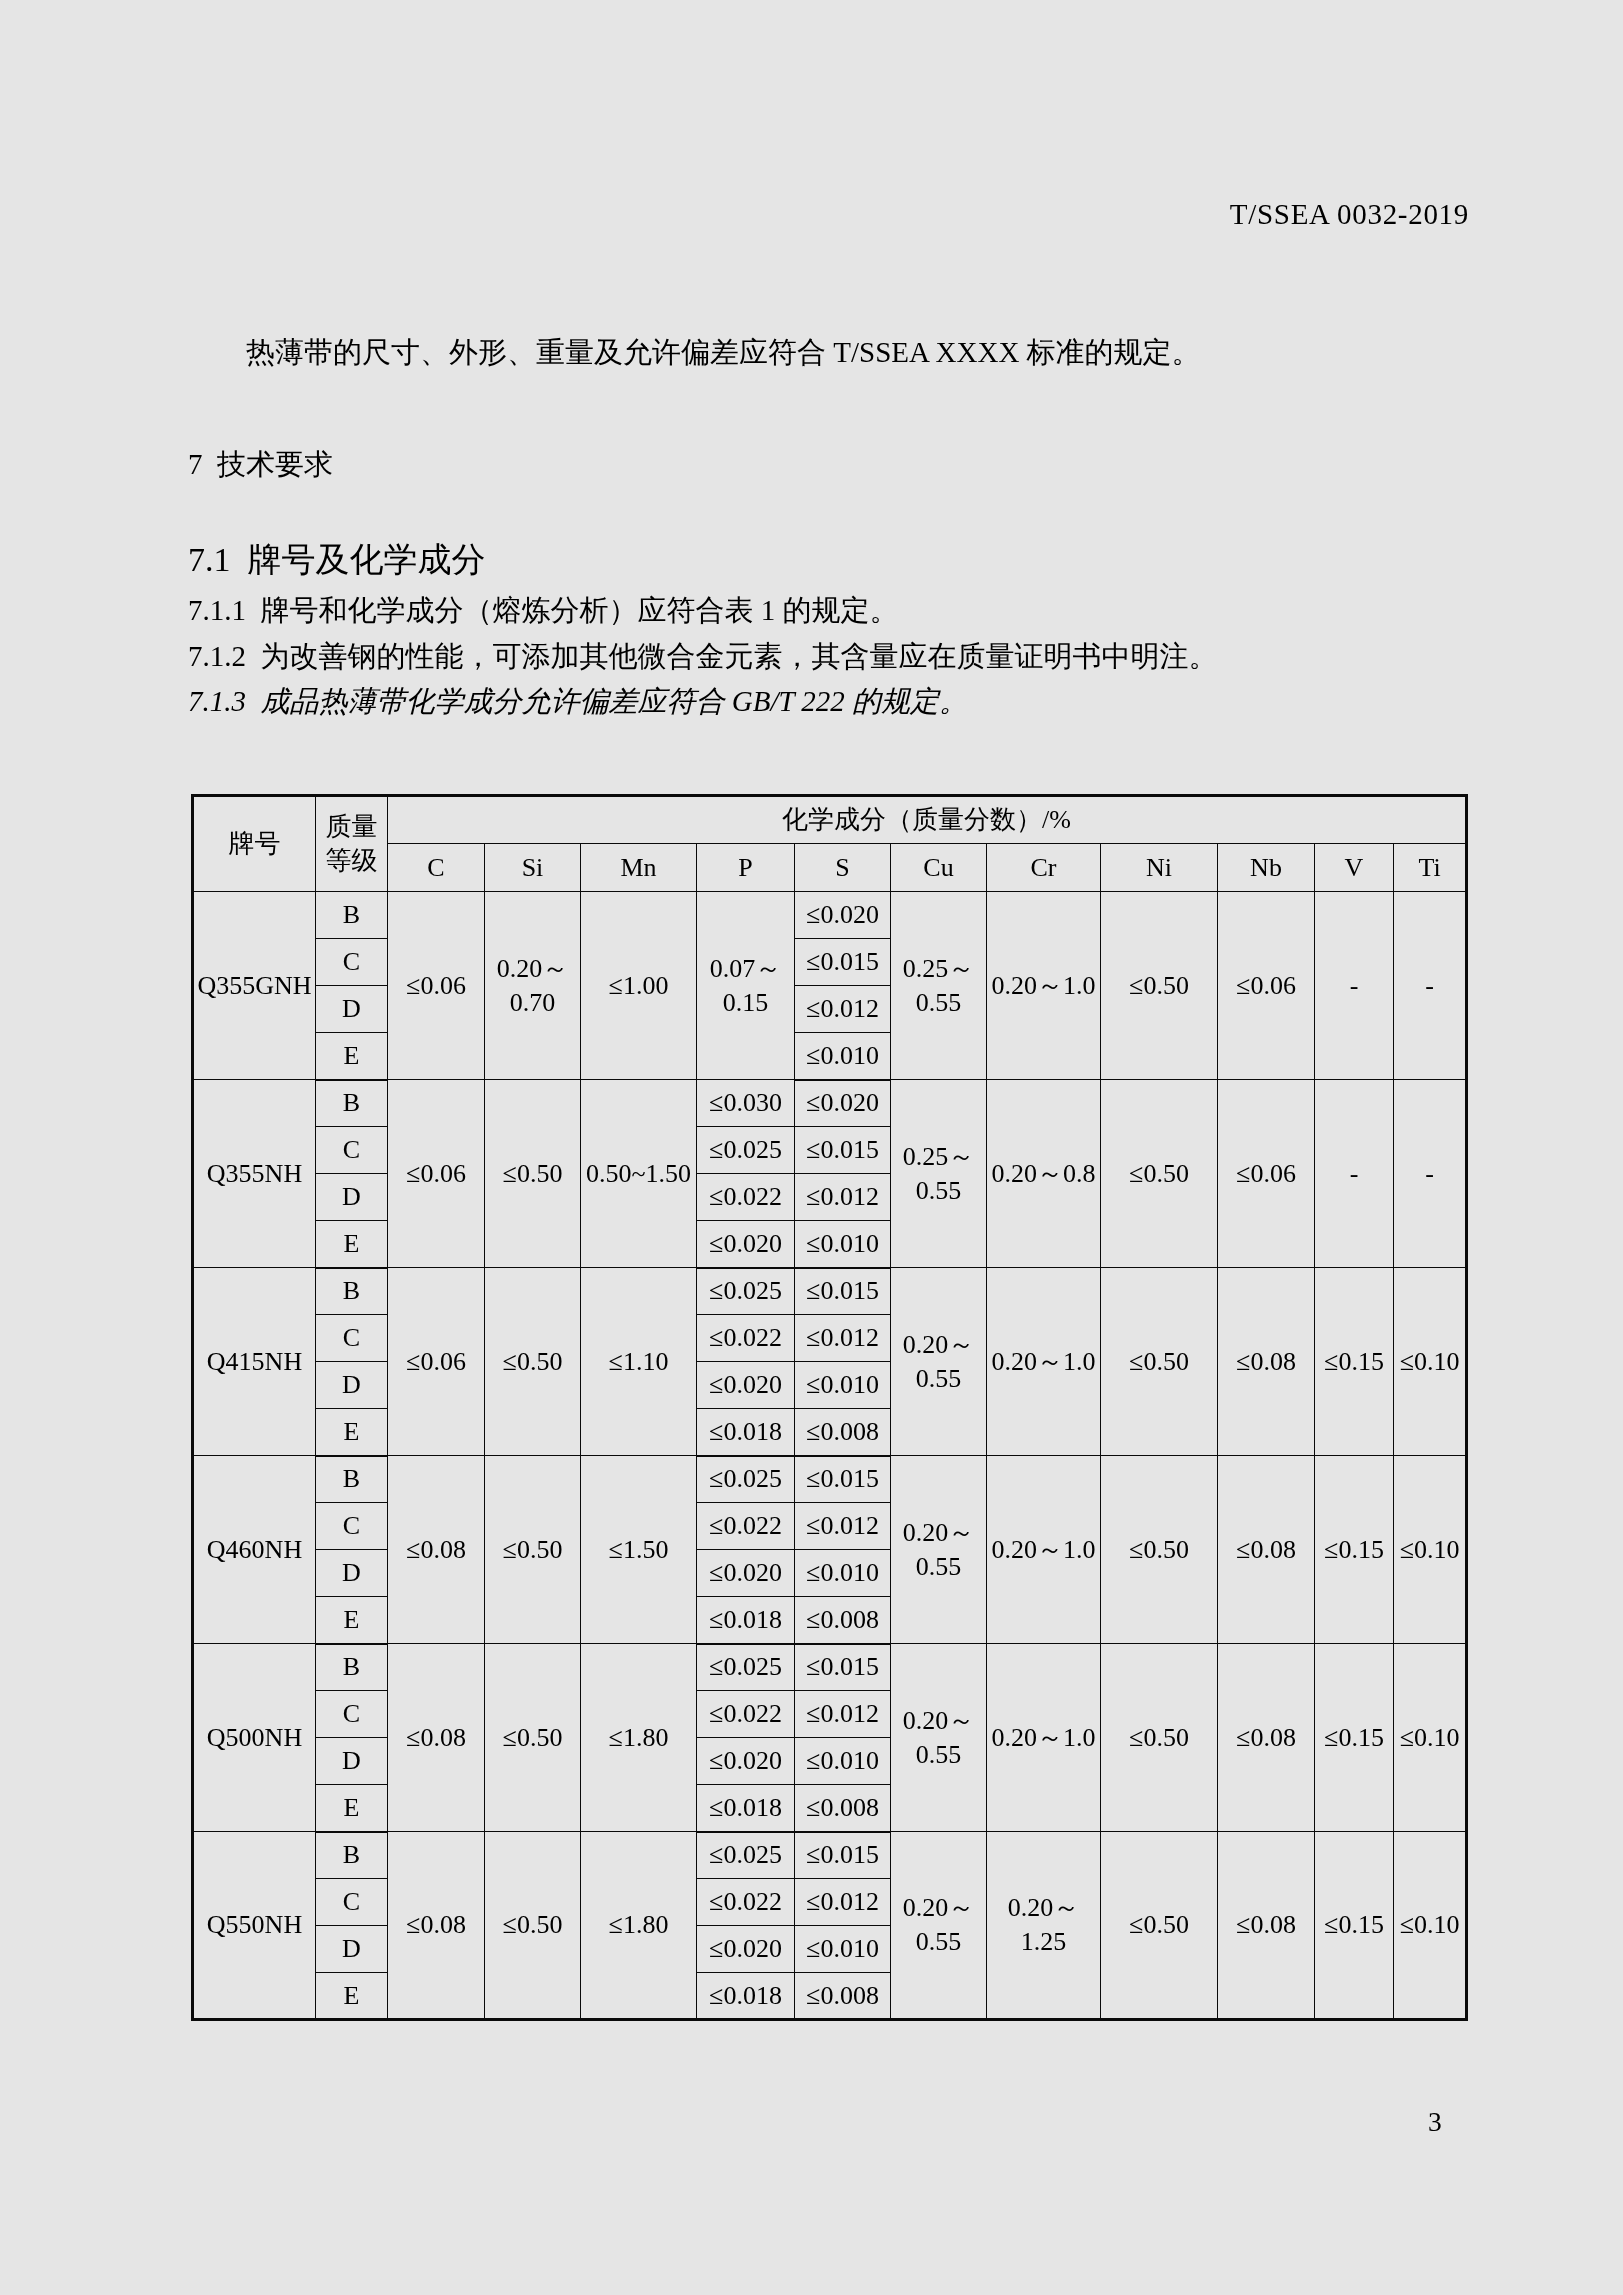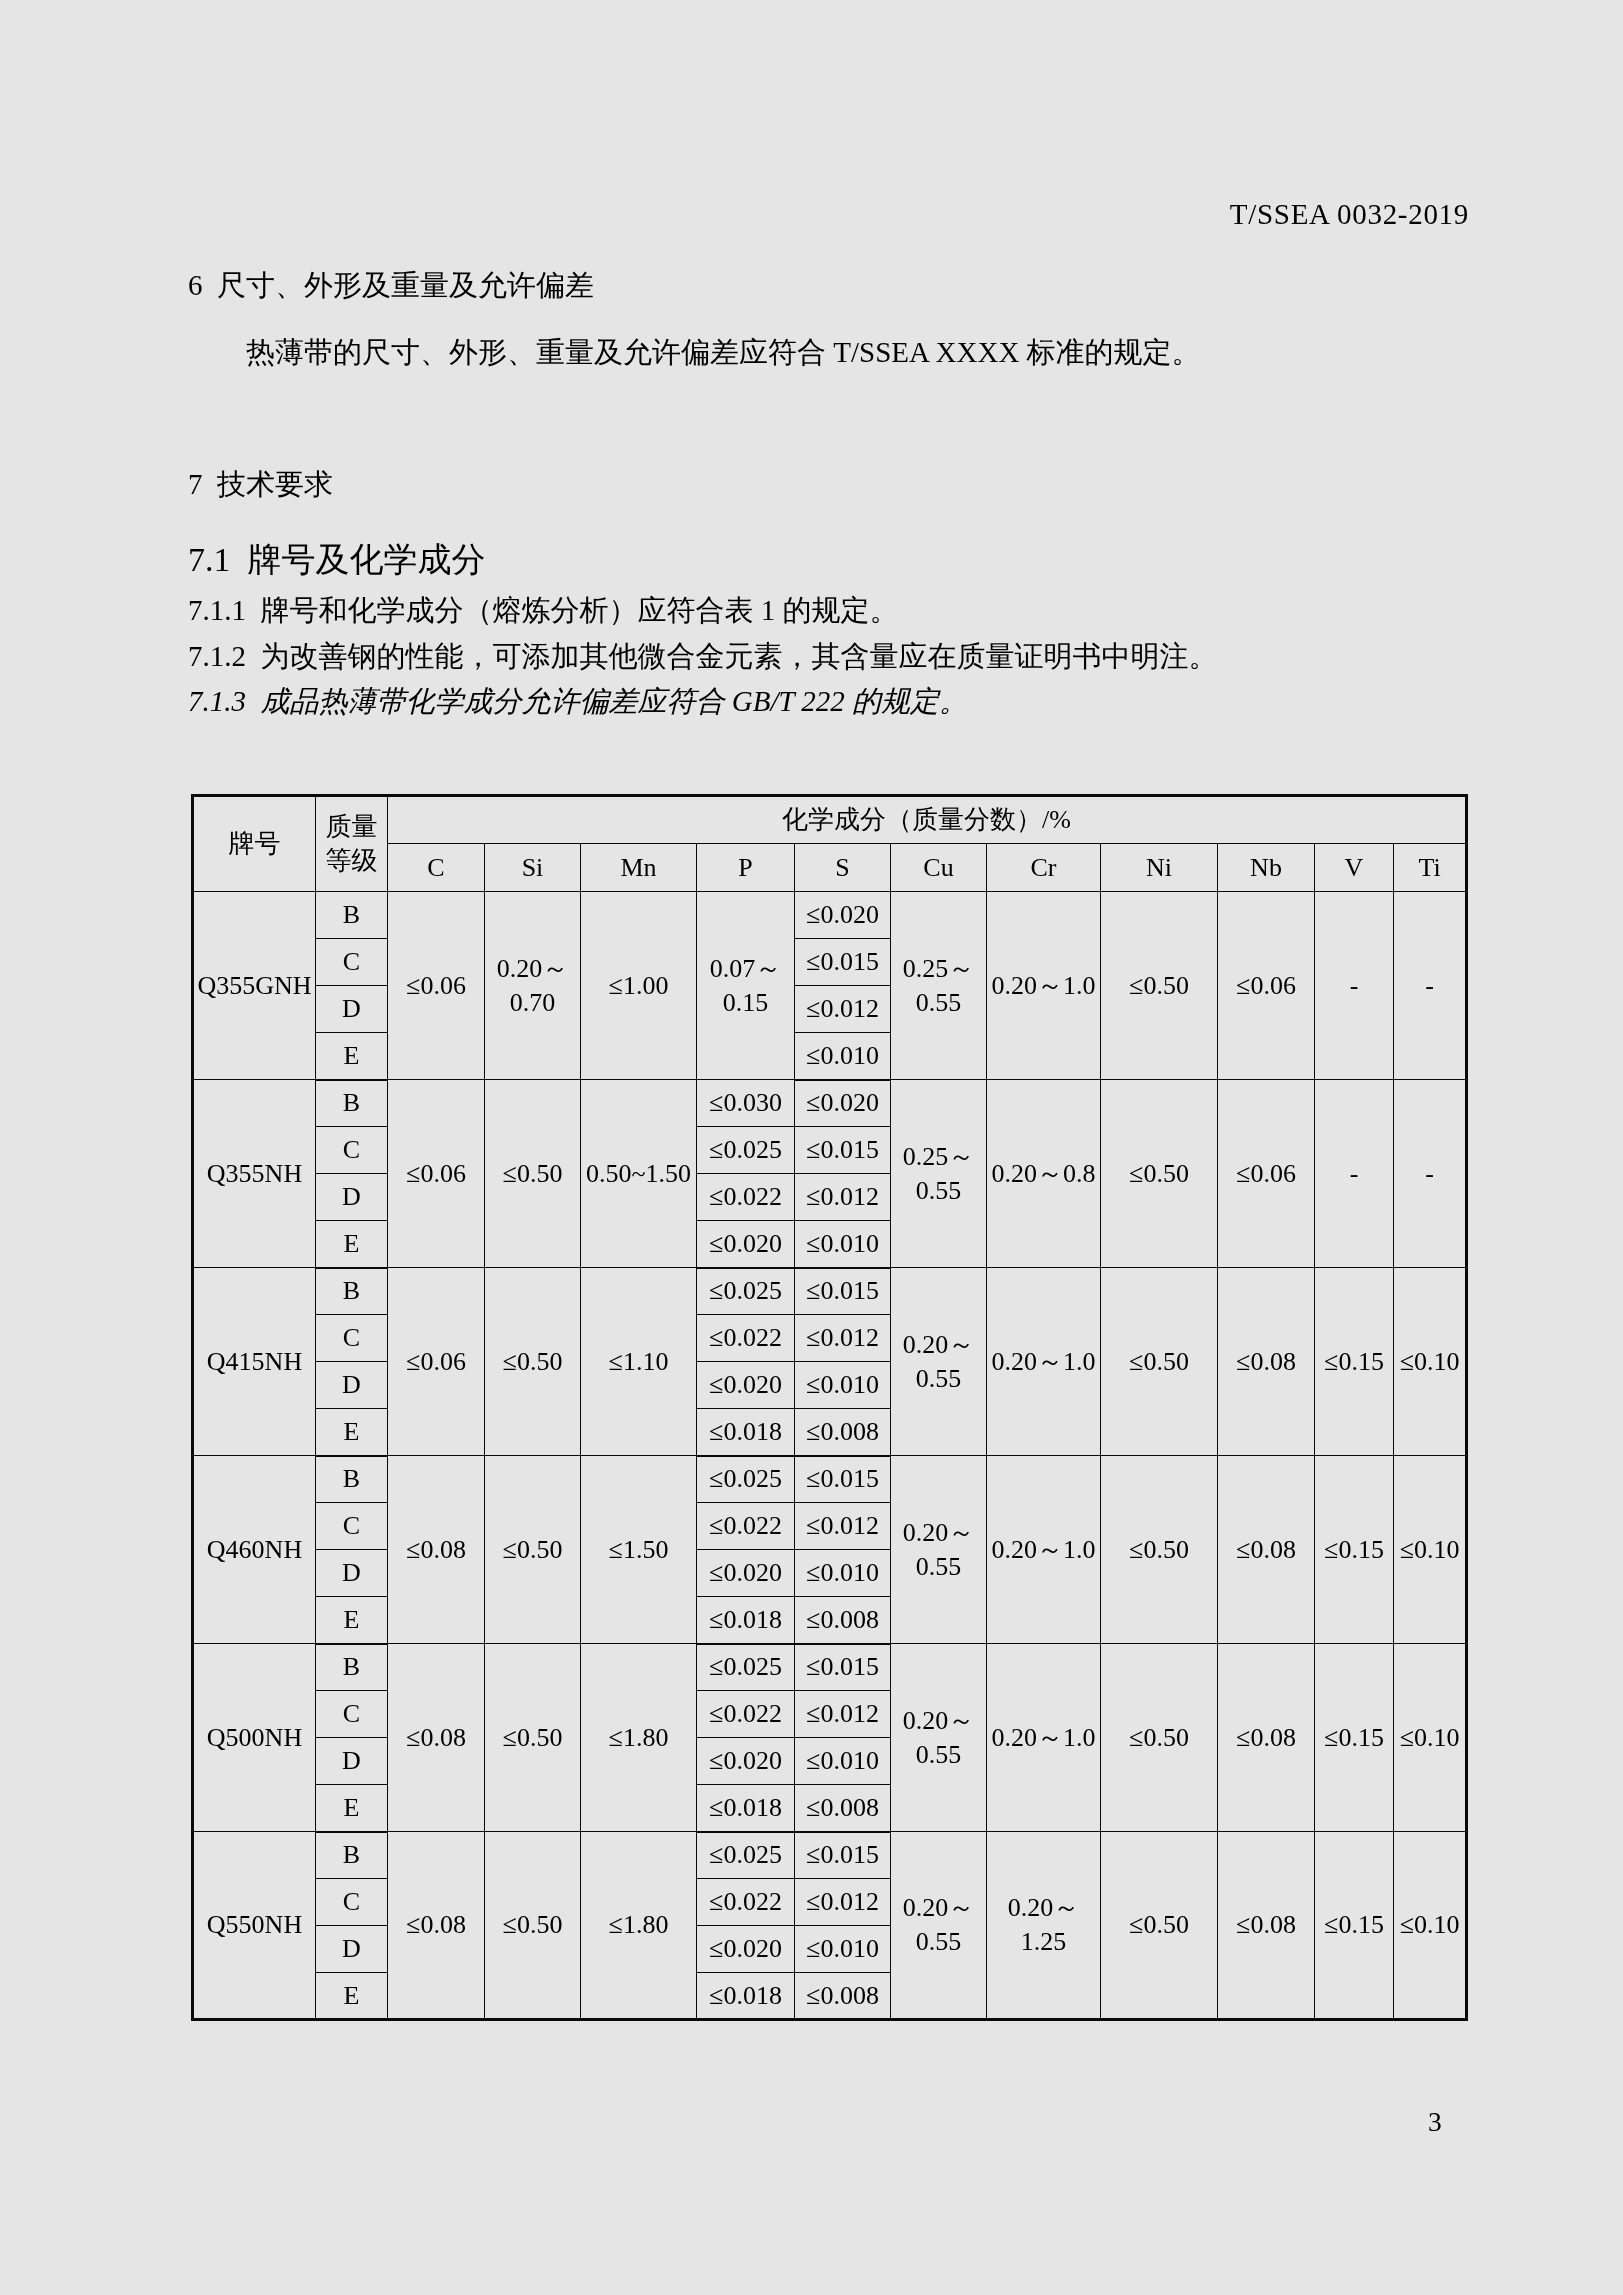--- a/index.html
+++ b/index.html
@@ -8,21 +8,21 @@
     width:1623px;height:2295px;
     background:#e5e5e5;
     font-family:"Liberation Serif","DejaVu Serif",serif;
     color:#000;
     overflow:hidden;
   }
   .abs{position:absolute;white-space:pre;}
   .doc-code{top:198px;right:154px;font-size:29px;letter-spacing:0.7px;}
   .h6{top:266px;left:188px;font-size:29px;}
   .p6{top:333px;left:188px;font-size:29px;text-indent:2em;}
-  .h7{top:465px;left:188px;font-size:29px;}
+  .h7{top:445px;left:188px;font-size:29px;}
   .h71{top:537px;left:188px;font-size:34px;}
   .p711{top:591px;left:188px;font-size:29px;text-align:center;}
   .p712{top:637px;left:188px;font-size:29px;}
   .p713{top:682px;left:188px;font-size:29px;font-style:italic;}
   .caption{top:741px;left:191px;width:1275px;text-align:center;font-size:29px;white-space:pre;}
   .page-num{top:2106px;left:1428px;font-size:27.5px;}
 
   .table-wrap{position:absolute;top:794px;left:191px;}
   table.comp{
     border-collapse:collapse;
@@ -47,21 +47,20 @@
   th.th-quality{line-height:58px;}
   tr.block-end td{border-bottom:2.6px solid #0a0a0a;}
   td.steel-name{letter-spacing:0px;}
 </style>
 </head>
 <body>
 
 <div class="page">
   <div class="abs doc-code">T/SSEA 0032-2019</div>
 
-  <div class="abs h6">6  尺寸、外形及重量及允许偏差</div>
   <div class="abs p6">热薄带的尺寸、外形、重量及允许偏差应符合 T/SSEA XXXX 标准的规定。</div>
   <div class="abs h7">7  技术要求</div>
   <div class="abs h71">7.1  牌号及化学成分</div>
   <div class="abs p711">7.1.1  牌号和化学成分（熔炼分析）应符合表 1 的规定。</div>
   <div class="abs p712">7.1.2  为改善钢的性能，可添加其他微合金元素，其含量应在质量证明书中明注。</div>
   <div class="abs p713">7.1.3  成品热薄带化学成分允许偏差应符合 GB/T 222 的规定。</div>
 
 
   <div class="table-wrap">
     <table class="comp" id="comp-table">

